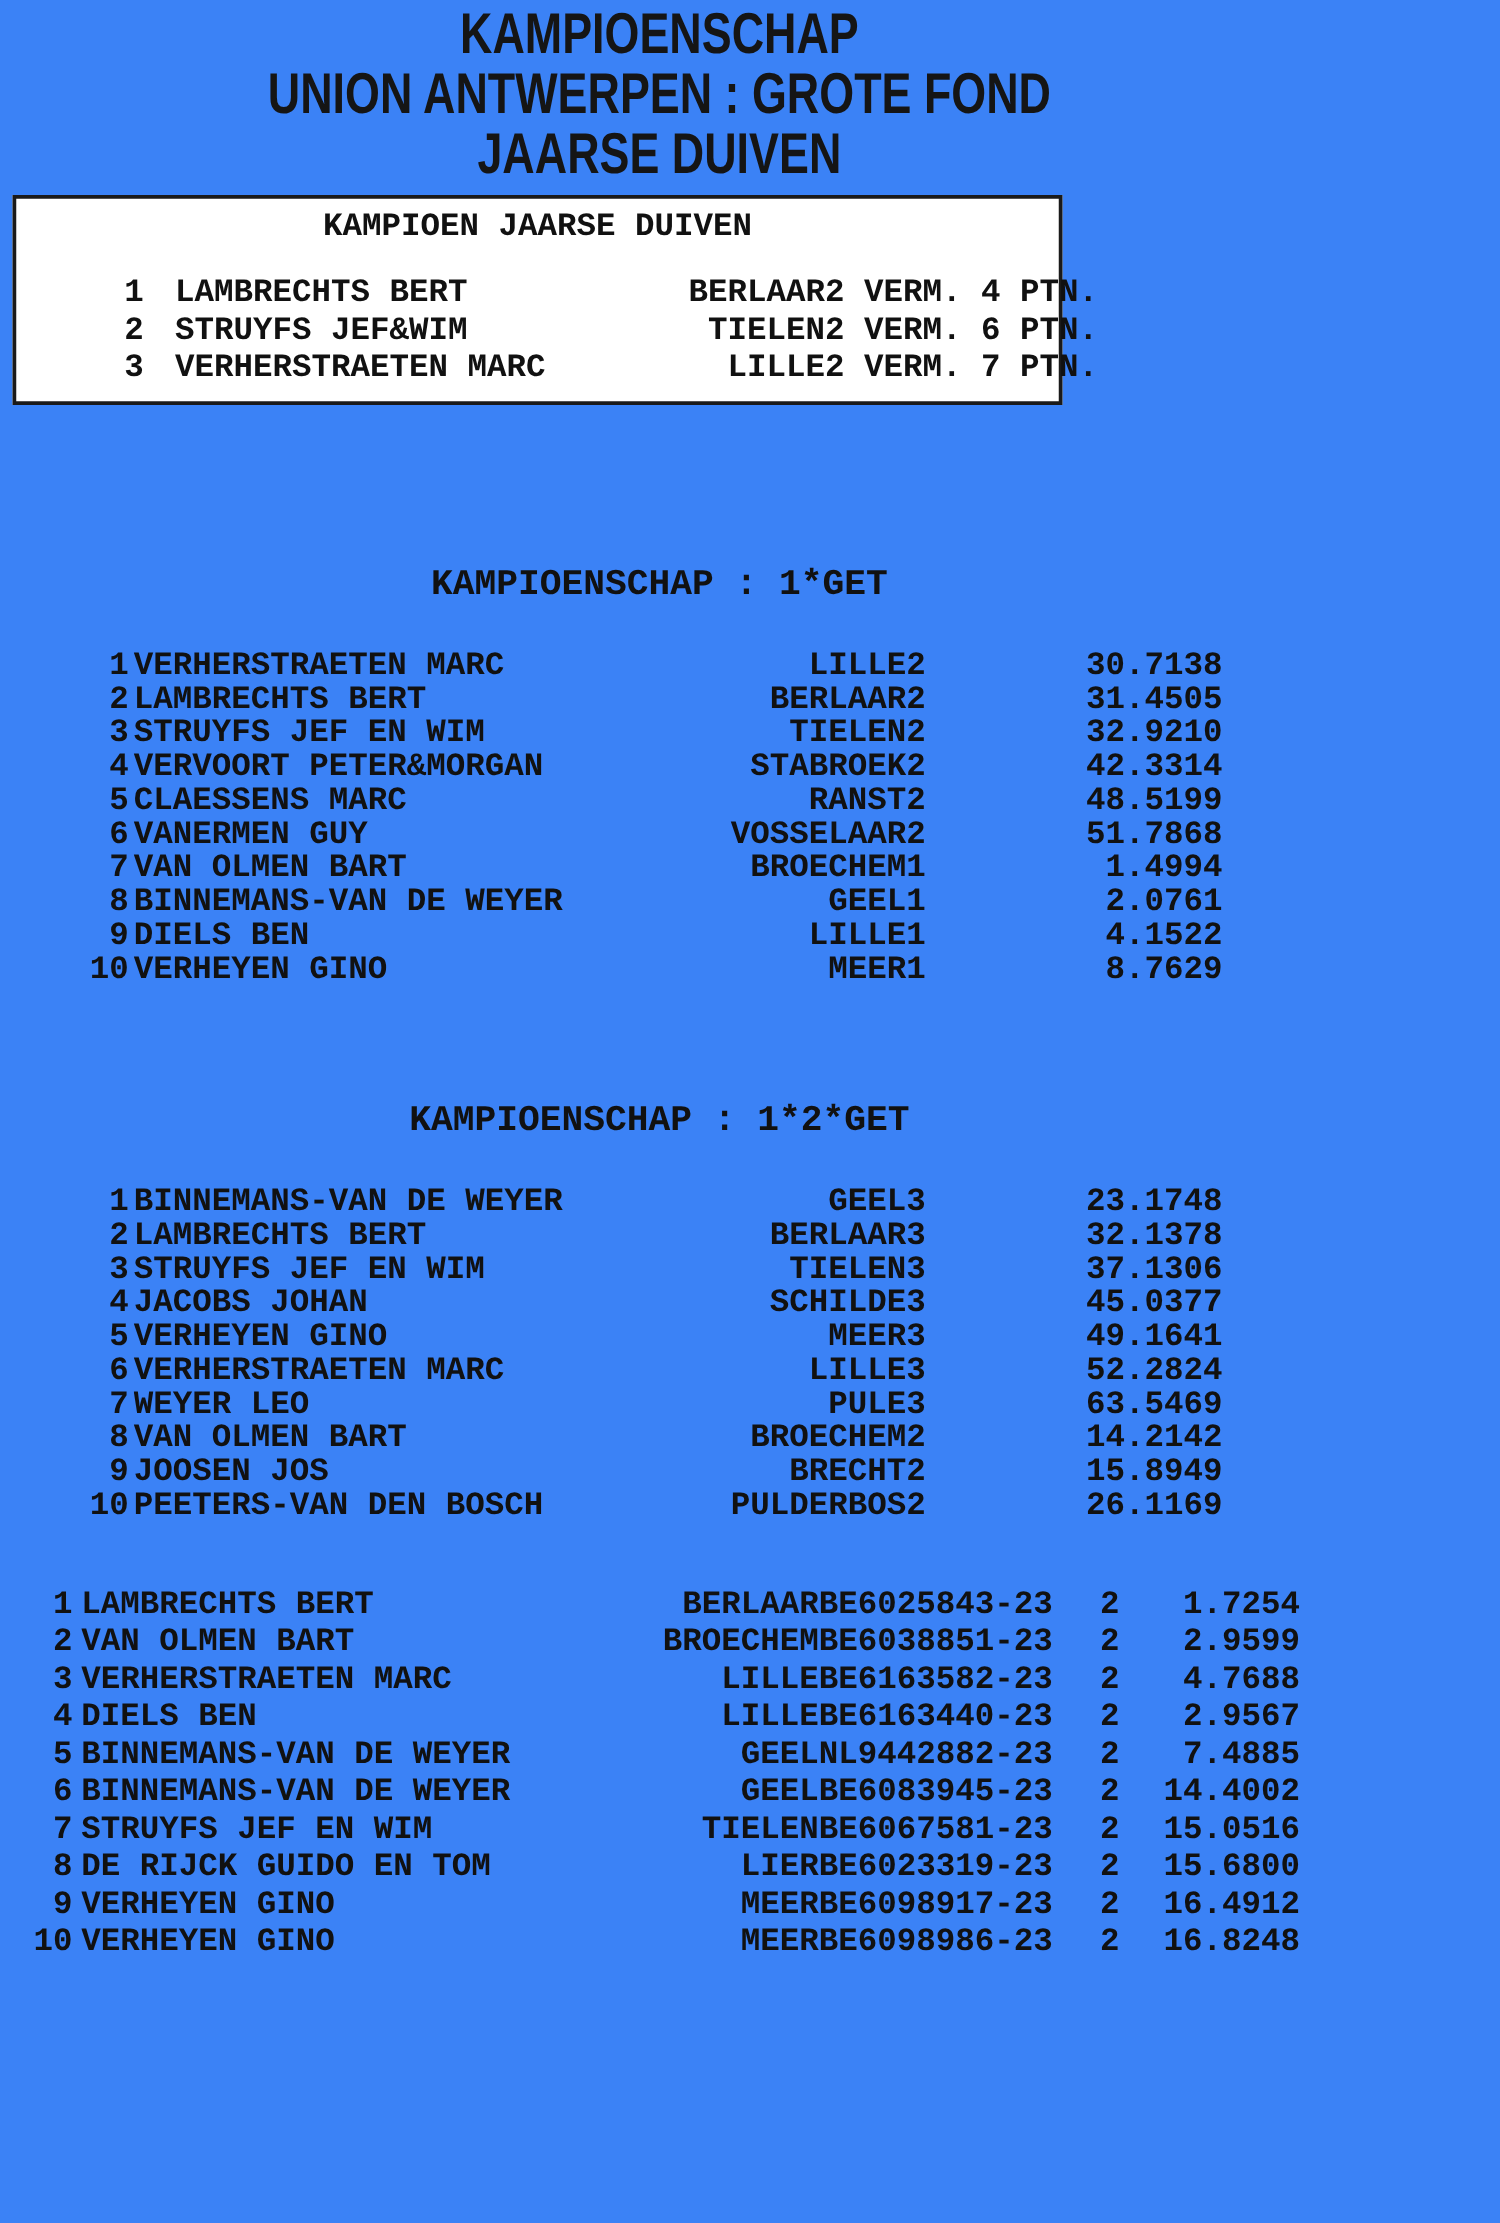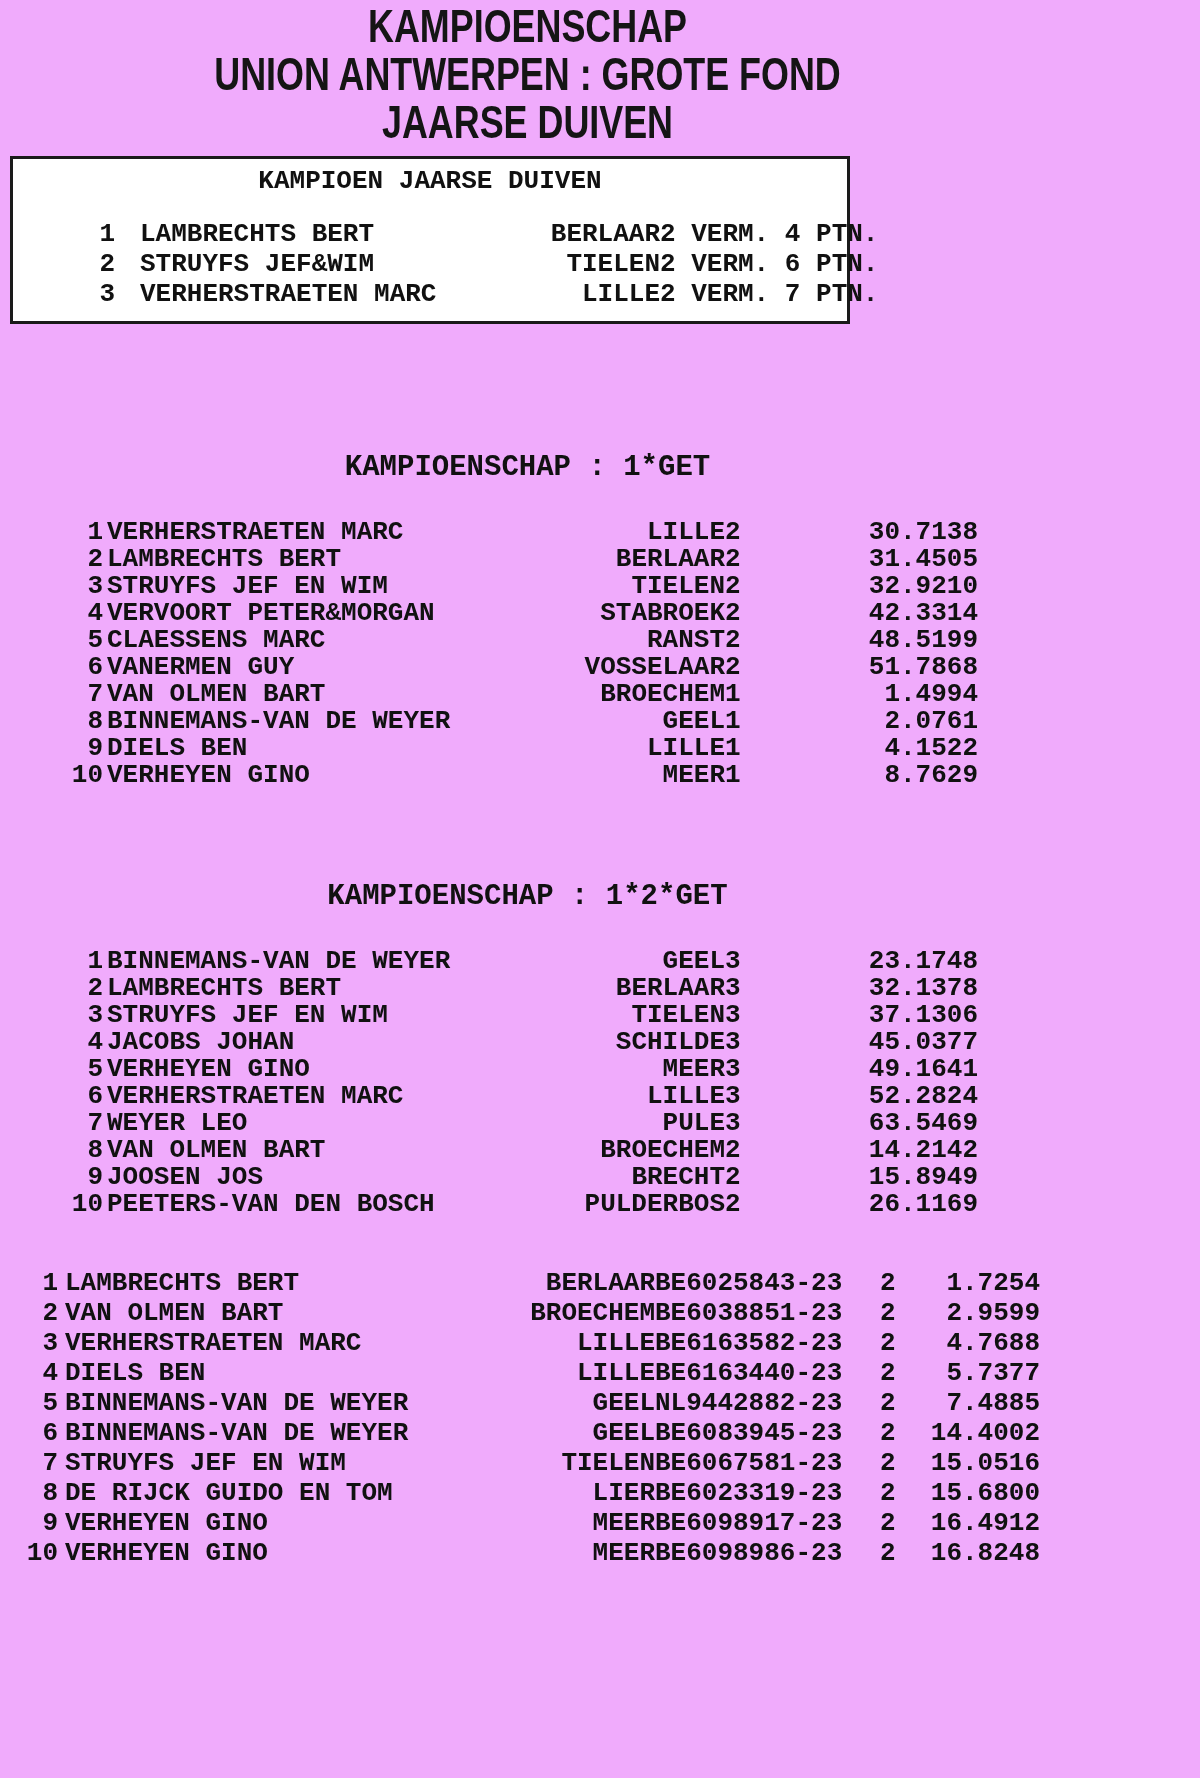--- a/index.html
+++ b/index.html
@@ -3,21 +3,21 @@
 <meta charset="utf-8">
 <style>
   * { margin:0; padding:0; box-sizing:border-box; }
   html,body { background:#ffffff; }
   body {
     width:1200px; height:1778px; overflow:hidden;
     color:#111;
     font-family:"Liberation Mono", monospace;
     font-weight:700;
   }
-  .page { position:relative; width:1200px; height:1778px; background:#f0abfc; }
+  .page { position:relative; width:1200px; height:1778px; background:#3b82f6; }
   .content { width:1055px; }
 
   
   .title-block { padding-top:2px; text-align:center; }
   .title-line {
     display:block;
     font-family:"Liberation Sans", sans-serif;
     font-weight:700;
     font-size:46px; line-height:48px;
     transform:scaleX(.78);
@@ -331,21 +331,21 @@
     <span class="c-points">4.7688</span>
   </div>
 
   <div class="as-row">
     <span class="c-rank">4</span>
     <span class="c-gap"></span>
     <span class="c-name">DIELS BEN</span>
     <span class="c-city">LILLE</span>
     <span class="c-ring">BE6163440-23</span>
     <span class="c-count">2</span>
-    <span class="c-points">5.7377</span>
+    <span class="c-points">2.9567</span>
   </div>
 
   <div class="as-row">
     <span class="c-rank">5</span>
     <span class="c-gap"></span>
     <span class="c-name">BINNEMANS-VAN DE WEYER</span>
     <span class="c-city">GEEL</span>
     <span class="c-ring">NL9442882-23</span>
     <span class="c-count">2</span>
     <span class="c-points">7.4885</span>

